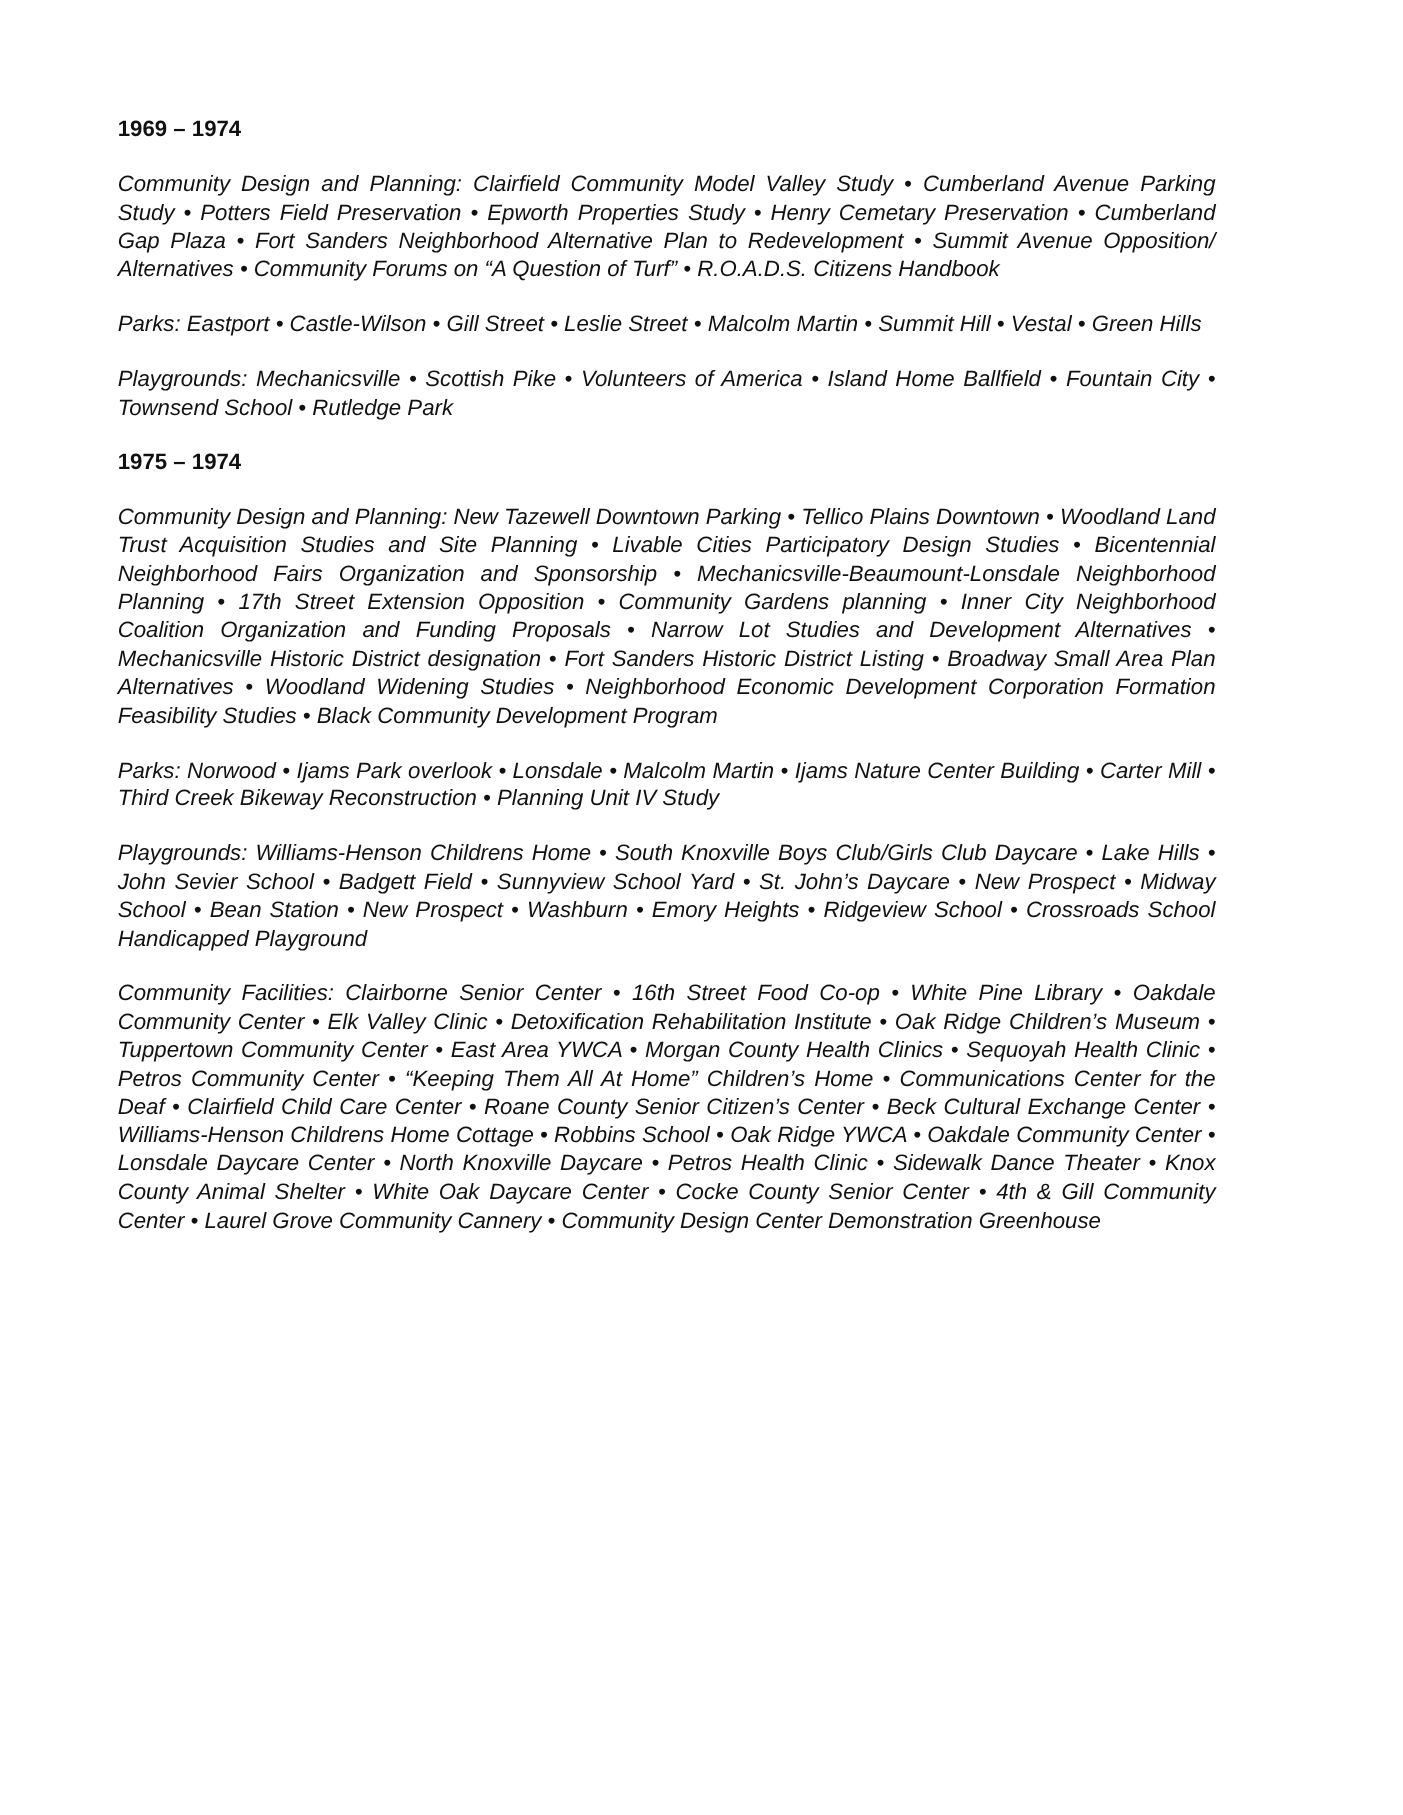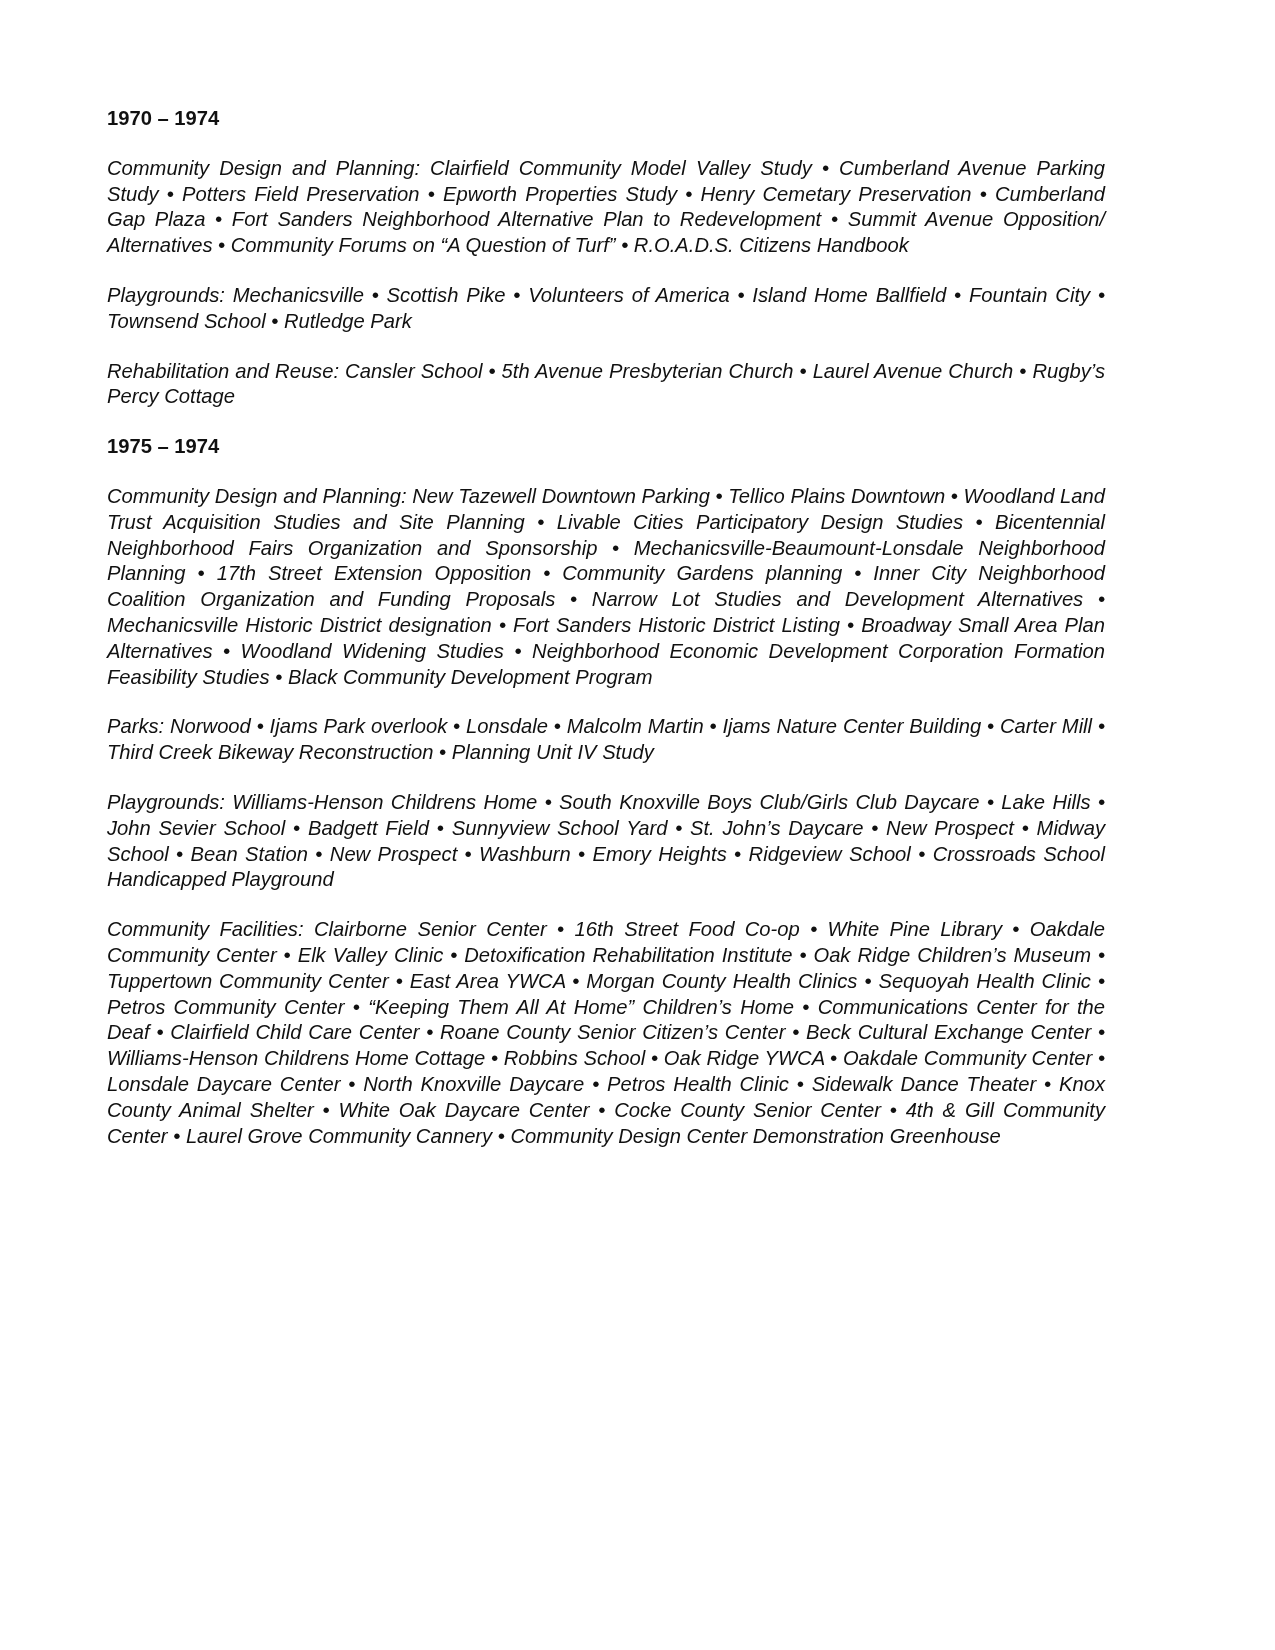--- a/index.html
+++ b/index.html
@@ -25,24 +25,24 @@
       margin: 0 0 24px 0;
       font-style: italic;
     }
   </style>
 </head>
 <body>
 
 <div class="page">
 
   <div>
-    <div class="section-heading">1970 – 1974</div>
+    <div class="section-heading">1969 – 1974</div>
     <p class="para">Community Design and Planning:  Clairfield Community Model Valley Study • Cumberland Avenue Parking Study • Potters Field Preservation • Epworth Properties Study • Henry Cemetary Preservation • Cumberland Gap Plaza • Fort Sanders Neighborhood Alternative Plan to Redevelopment • Summit Avenue Opposition/ Alternatives • Community Forums on “A Question of Turf” • R.O.A.D.S. Citizens Handbook</p>
+    <p class="para">Parks: Eastport • Castle-Wilson • Gill Street • Leslie Street • Malcolm Martin • Summit Hill • Vestal • Green Hills</p>
     <p class="para">Playgrounds: Mechanicsville • Scottish Pike • Volunteers of America • Island Home Ballfield • Fountain City • Townsend School • Rutledge Park</p>
-    <p class="para">Rehabilitation and Reuse:  Cansler School  • 5th Avenue Presbyterian Church  • Laurel Avenue Church • Rugby’s Percy Cottage</p>
   </div>
 
   <div>
     <div class="section-heading">1975 – 1974</div>
     <p class="para">Community Design and Planning:  New Tazewell Downtown Parking • Tellico Plains Downtown • Woodland Land Trust Acquisition Studies and Site Planning • Livable Cities Participatory Design Studies • Bicentennial Neighborhood Fairs Organization and Sponsorship • Mechanicsville-Beaumount-Lonsdale Neighborhood Planning • 17th Street Extension Opposition  • Community Gardens planning • Inner City Neighborhood Coalition Organization and Funding Proposals • Narrow Lot Studies and Development Alternatives • Mechanicsville Historic District designation • Fort Sanders Historic District Listing • Broadway Small Area Plan Alternatives • Woodland Widening Studies • Neighborhood Economic Development Corporation Formation Feasibility Studies • Black Community Development Program</p>
     <p class="para">Parks:  Norwood • Ijams Park overlook • Lonsdale • Malcolm Martin • Ijams Nature Center Building • Carter Mill • Third Creek Bikeway Reconstruction • Planning Unit IV Study</p>
     <p class="para">Playgrounds:  Williams-Henson Childrens Home • South Knoxville Boys Club/Girls Club Daycare • Lake Hills • John Sevier School • Badgett Field • Sunnyview School Yard • St. John’s Daycare • New Prospect • Midway School • Bean Station • New Prospect • Washburn • Emory Heights • Ridgeview School • Crossroads School Handicapped Playground</p>
     <p class="para">Community Facilities:  Clairborne Senior Center • 16th Street Food Co-op • White Pine Library • Oakdale Community Center • Elk Valley Clinic • Detoxification Rehabilitation Institute • Oak Ridge Children’s Museum   • Tuppertown Community Center • East Area YWCA • Morgan County Health Clinics • Sequoyah Health Clinic •  Petros Community Center • “Keeping Them All At Home” Children’s Home • Communications Center for the Deaf • Clairfield Child Care Center • Roane County Senior Citizen’s Center • Beck Cultural Exchange Center • Williams-Henson Childrens Home Cottage • Robbins School • Oak Ridge YWCA • Oakdale Community Center • Lonsdale Daycare Center • North Knoxville Daycare • Petros Health Clinic • Sidewalk Dance Theater • Knox County Animal Shelter • White Oak Daycare Center • Cocke County Senior Center • 4th &amp; Gill Community Center • Laurel Grove Community Cannery • Community Design Center Demonstration Greenhouse</p>
   </div>
 

